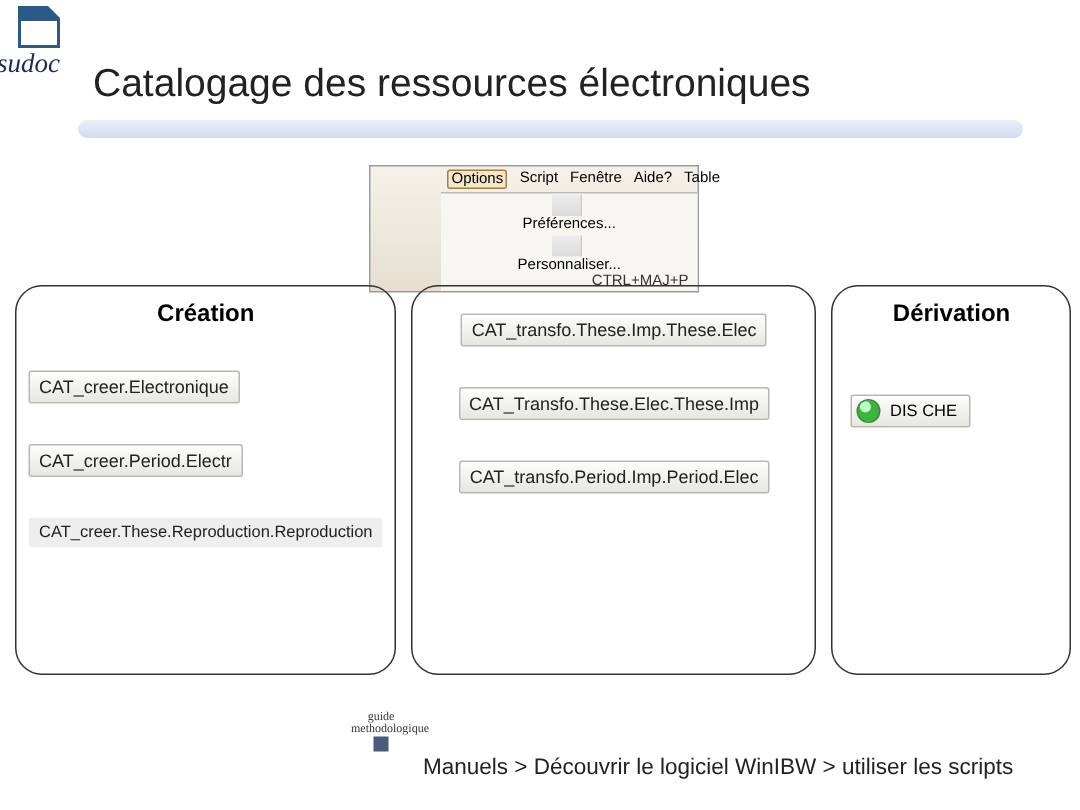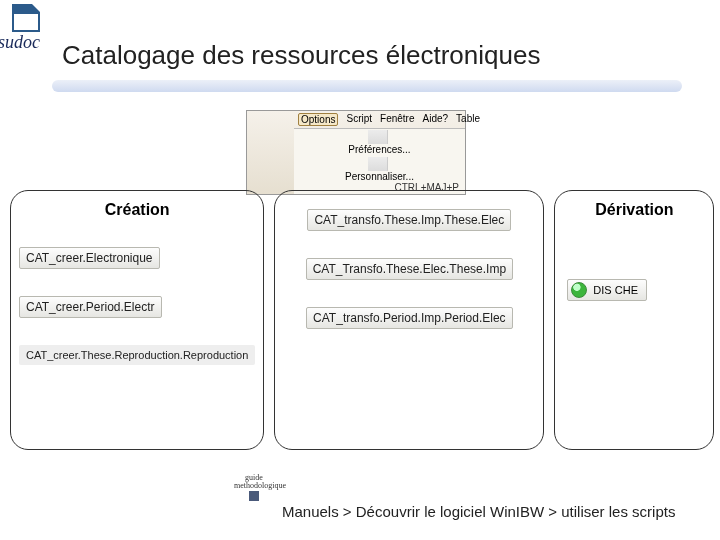--- a/index.html
+++ b/index.html
@@ -144,21 +144,21 @@
   .dische {
     display: inline-flex;
     align-items: center;
     gap: 6px;
     font-family: Tahoma, Arial, sans-serif;
     font-size: 11px;
     background: linear-gradient(#fdfdfd, #e6e6e2);
     border: 1px solid #b8b8b0;
     border-radius: 2px;
     padding: 2px 8px 2px 3px;
-    margin-top: 40px;
+    margin-top: 24px;
     margin-left: 4px;
   }
   .globe {
     width: 16px; height: 16px;
     border-radius: 50%;
     background: radial-gradient(circle at 35% 30%, #bfffc9 0 25%, #3cb53c 30% 100%);
     border: 1px solid #3a8a3a;
     position: relative;
   }
   .footer-logo {

